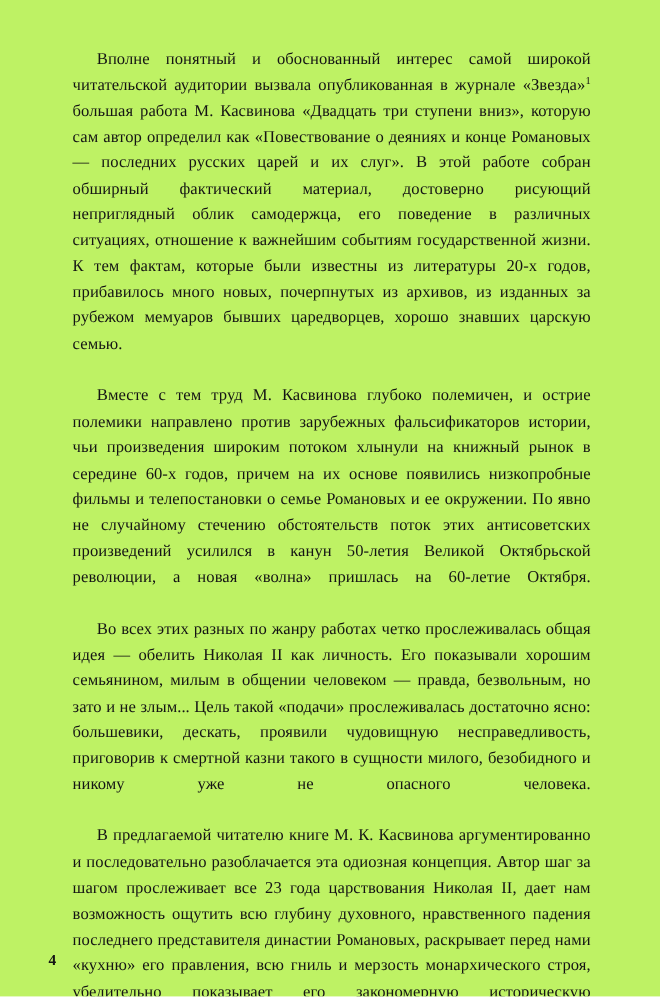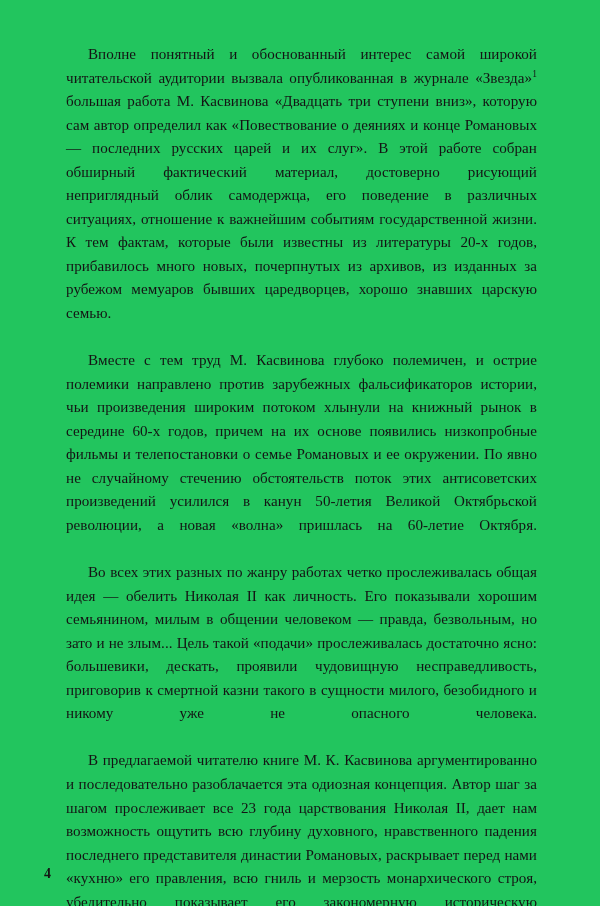--- a/index.html
+++ b/index.html
@@ -5,21 +5,21 @@
   html, body {
     margin: 0;
     padding: 0;
     background: #ffffff;
   }
 
   .page {
     position: relative;
     width: 600px;
     height: 906px;
-    background: #22c55e;
+    background: #bef264;
     overflow: hidden;
     font-family: "Liberation Serif", "DejaVu Serif", serif;
   }
 
   
   .text-block {
     position: absolute;
     left: 66px;
     top: 43px;
     width: 471px;

